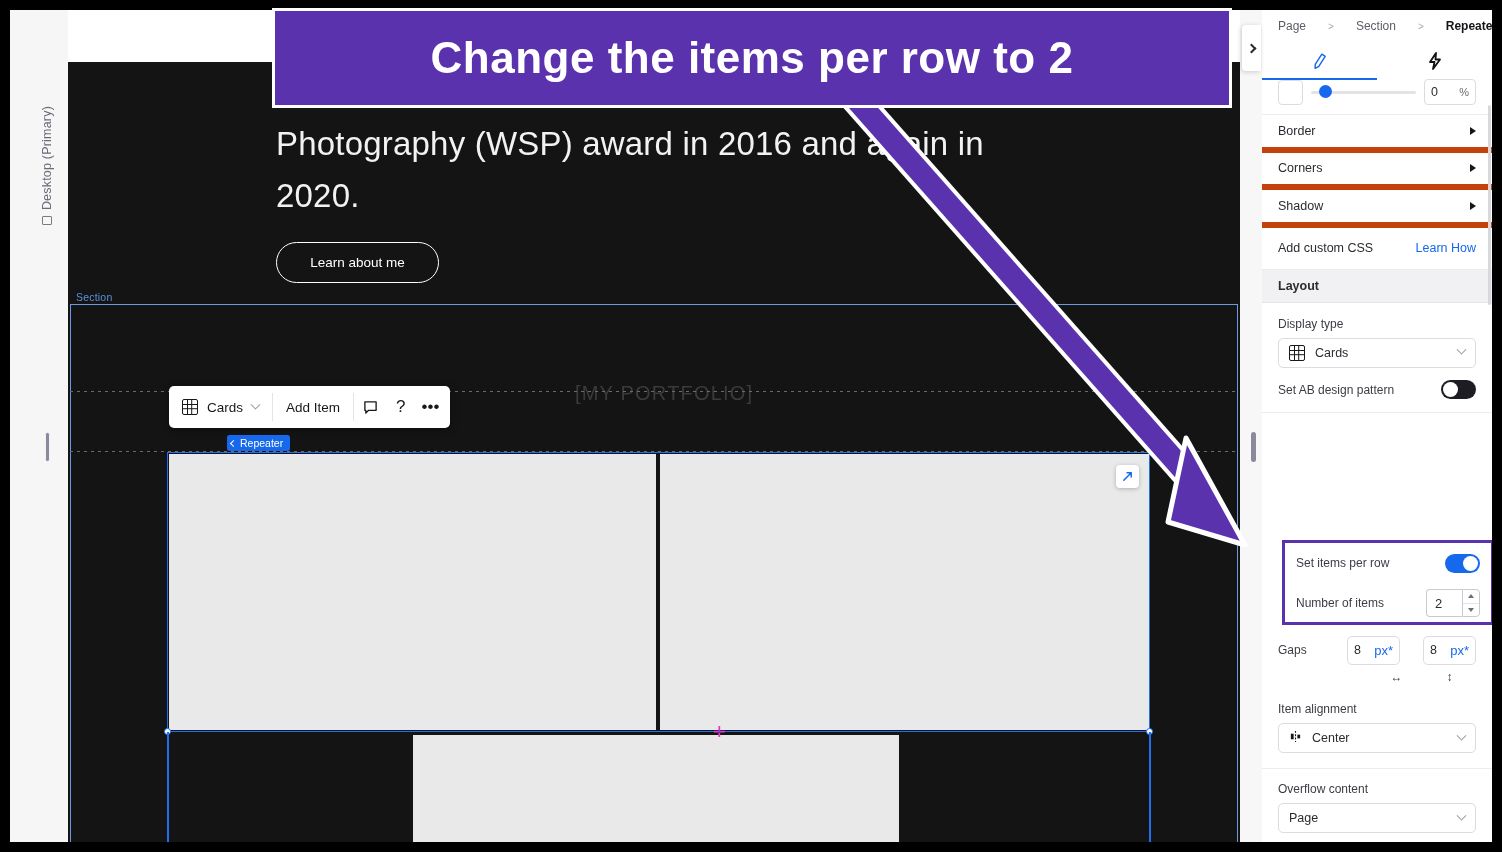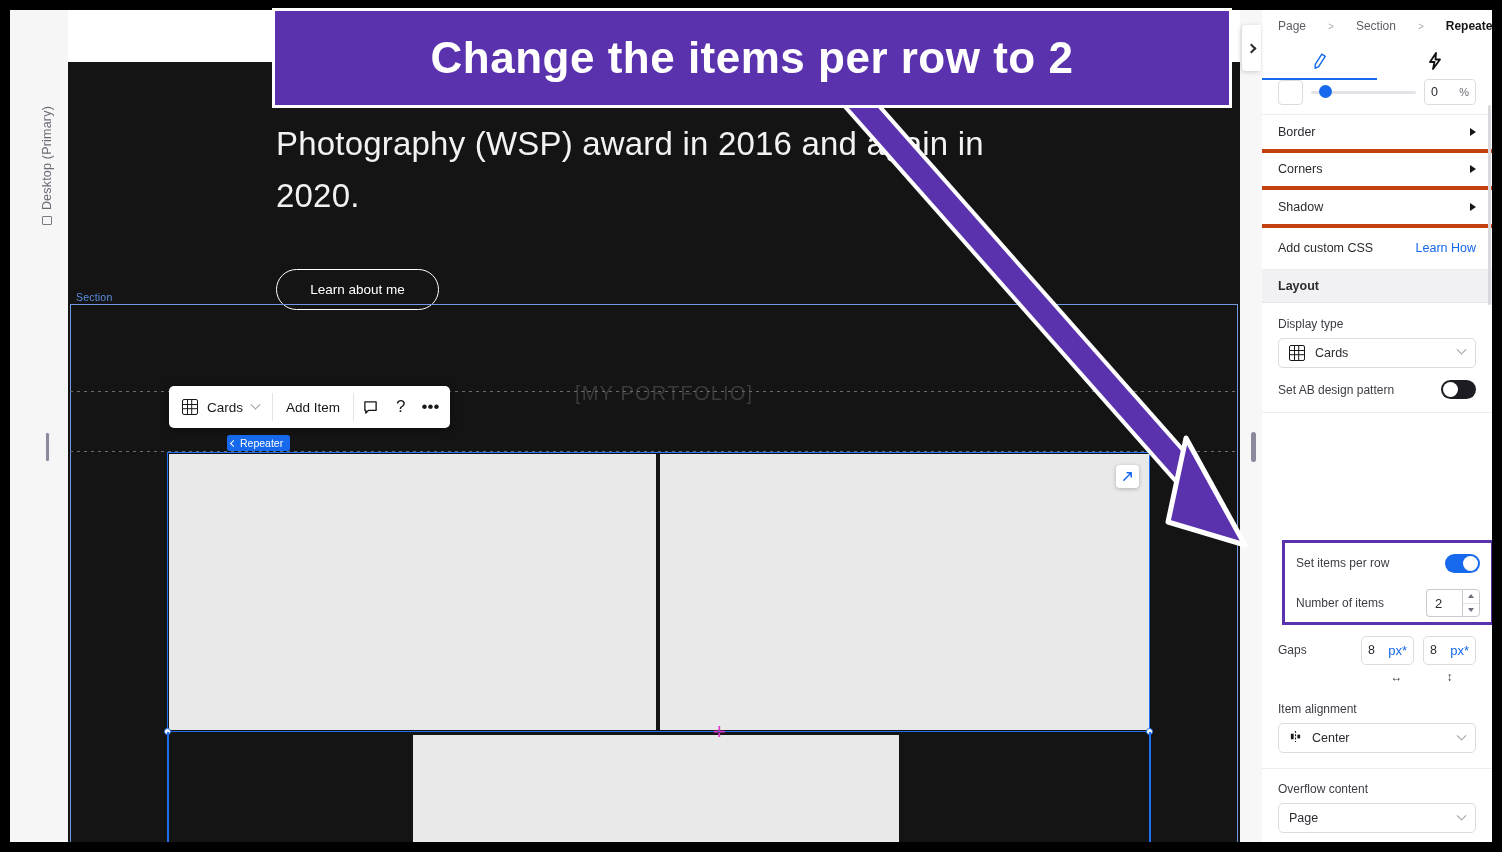--- a/index.html
+++ b/index.html
@@ -80,21 +80,21 @@
     left: 208px; top: 108px;
     width: 760px;
     color: #f2f2f2;
     font-size: 33px;
     line-height: 52px;
     font-weight: 400;
     letter-spacing: .2px;
   }
   #learn-btn {
     position: absolute;
-    left: 208px; top: 259px;
+    left: 208px; top: 232px;
     width: 163px; height: 41px;
     border: 1.6px solid #ffffff;
     border-radius: 21px;
     color: #fff;
     font-size: 13.5px;
     display: flex; align-items: center; justify-content: center;
     background: transparent;
     cursor: pointer;
   }
 
@@ -328,21 +328,21 @@
     border: 1px solid #dcdce0; border-radius: 4px;
     display: flex; align-items: center; justify-content: space-between;
     padding: 0 6px; font-size: 12.5px;
   }
   #slider-row .numbox .unit { color: #6d6d77; font-size: 11px; }
 
   .acc-row {
     height: 37.5px;
     display: flex; align-items: center; justify-content: space-between;
     padding: 0 16px;
-    border-bottom: 4px solid #c2410c;
+    border-bottom: 6px solid #c2410c;
     cursor: pointer;
   }
   .acc-row .tri-r {
     width: 0; height: 0;
     border-left: 6px solid #16161a;
     border-top: 4.5px solid transparent;
     border-bottom: 4.5px solid transparent;
   }
   #css-row {
     height: 42px;
@@ -428,21 +428,21 @@
   .stepper .arrows div {
     flex: 1; display: flex; align-items: center; justify-content: center;
     cursor: pointer;
   }
   .stepper .arrows div:first-child { border-bottom: 1px solid #e3e3e8; }
   .ar-up { width: 0;height: 0;border-left:3.5px solid transparent;border-right:3.5px solid transparent;border-bottom:4px solid #6d6d77; }
   .ar-dn { width: 0;height: 0;border-left:3.5px solid transparent;border-right:3.5px solid transparent;border-top:4px solid #6d6d77; }
 
   
   #gaps-sec { position: absolute; left: 0; top: 620px; width: 230px; }
-  #gaps-row { display: flex; align-items: center; padding: 0 16px; height: 40px; gap: 9px; }
+  #gaps-row { display: flex; align-items: center; padding: 0 16px; height: 40px; gap: 23px; }
   #gaps-row .glabel { flex: 1; font-size: 12px; color: #3c3c44; }
   .gapbox {
     width: 53px; height: 29px;
     border: 1px solid #dcdce0; border-radius: 5px;
     display: flex; align-items: center; justify-content: space-between;
     padding: 0 6px;
   }
   .gapbox .u { color: #1668ec; font-size: 13px; }
   #gap-icons { display: flex; padding: 0 16px; height: 19px; }
   #gap-icons .gi {

